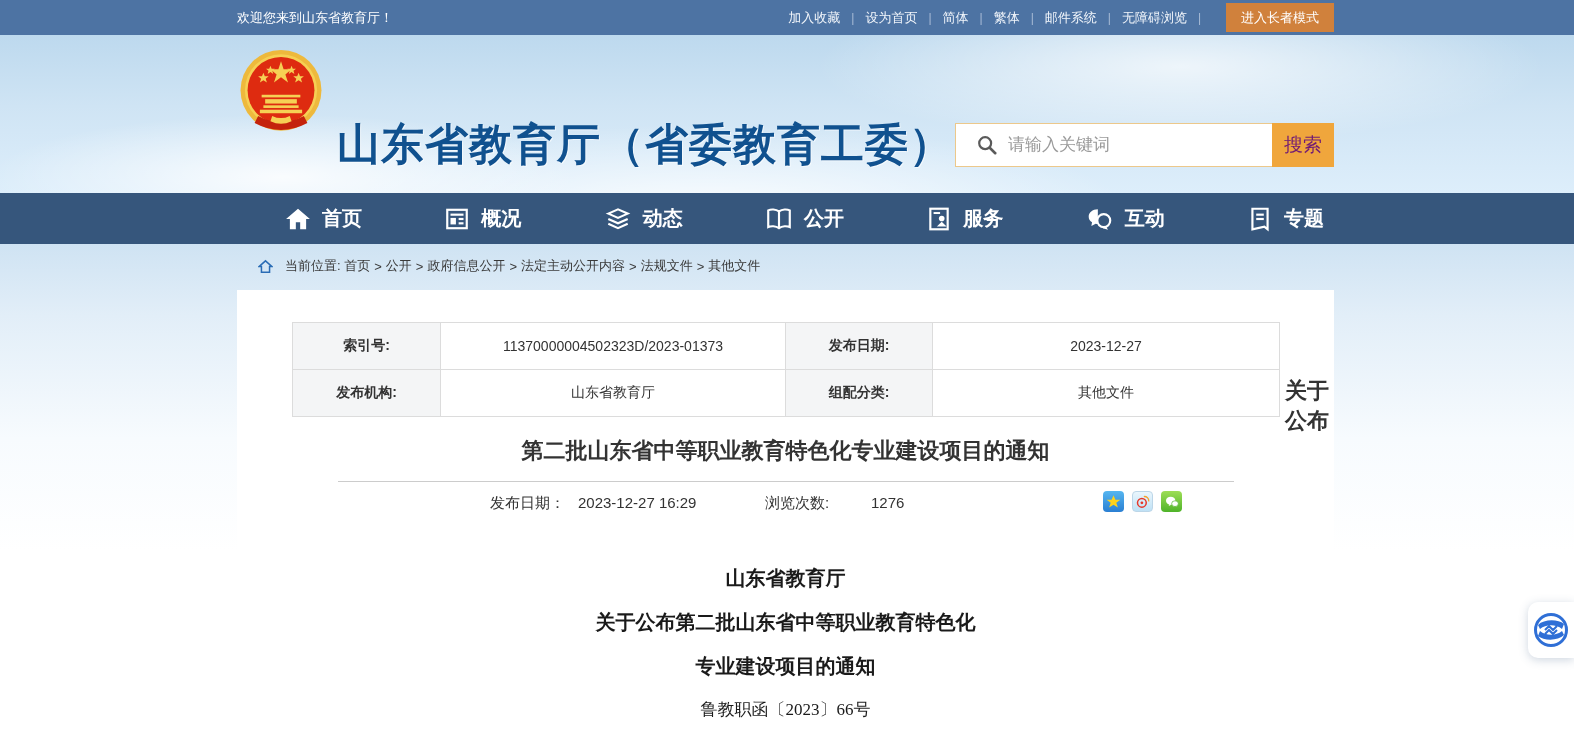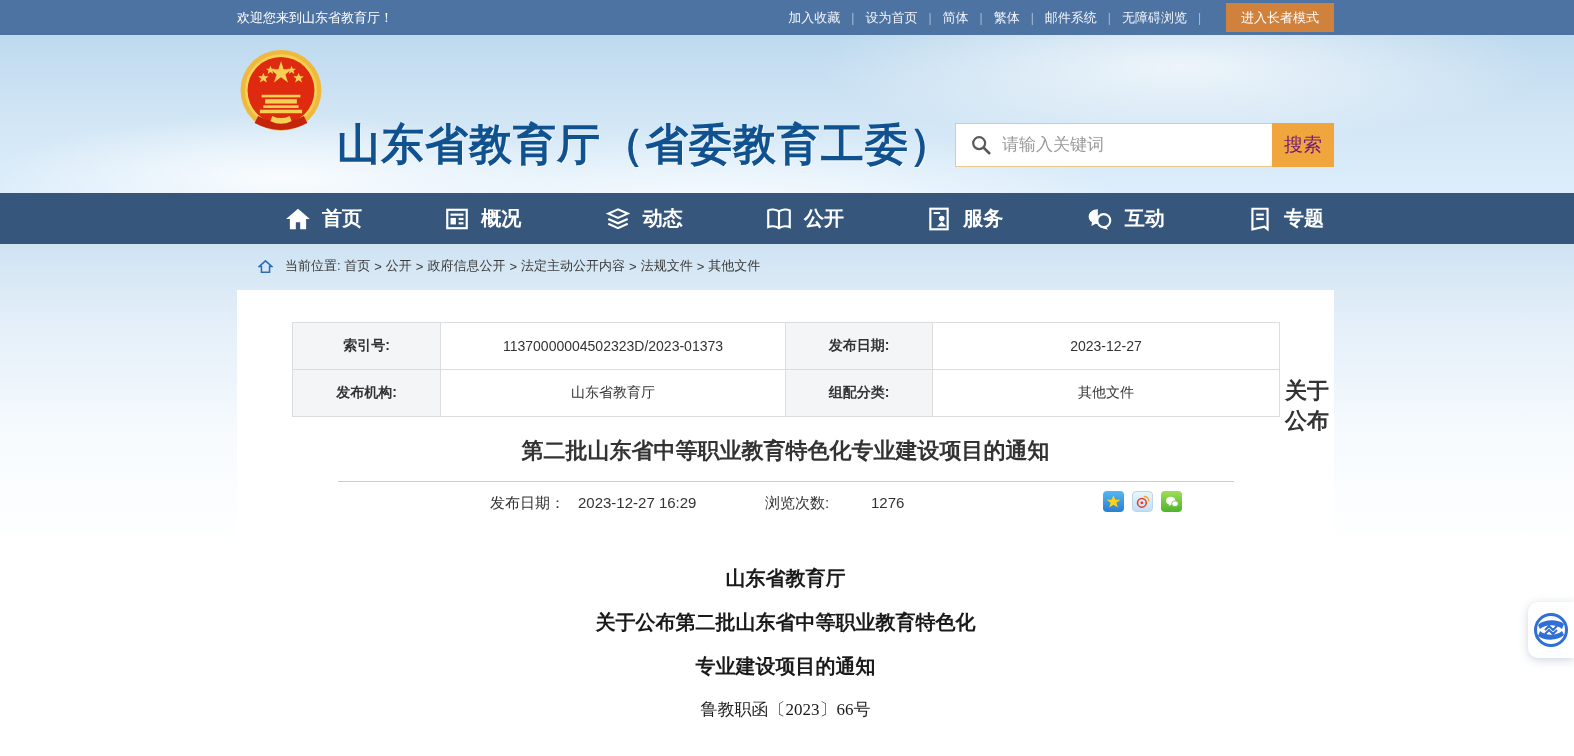--- a/index.html
+++ b/index.html
@@ -22,21 +22,21 @@
       radial-gradient(ellipse 520px 110px at 75% 20%, rgba(255,255,255,.7), rgba(255,255,255,0) 70%),
       radial-gradient(ellipse 600px 120px at 45% 110%, rgba(255,255,255,.8), rgba(255,255,255,0) 70%),
       linear-gradient(180deg,#bdd9ee 0%, #cfe4f4 45%, #ddeefb 100%);
   }
   .emblem { position:absolute; left:237px; top:13px; width:88px; height:90px; }
   .site-title { position:absolute; left:337px; top:83px; transform:translateY(-50%); top:110px;
     font-size:43px; font-weight:bold; color:#10518f; letter-spacing:1px; white-space:nowrap;
     text-shadow:1px 1px 0 rgba(255,255,255,.6); }
   .searchbox { position:absolute; left:955px; top:88px; width:379px; height:44px; display:flex;
     border:1px solid #ecc88b; background:#fff; }
-  .search-field { flex:1; display:flex; align-items:center; padding-left:14px; background:#fff; }
+  .search-field { flex:1; display:flex; align-items:center; padding-left:20px; background:#fff; }
   .search-field svg { flex:0 0 auto; }
   .search-input { border:none; outline:none; flex:1; height:40px; font-size:17px; color:#333; margin-left:10px; font-family:"Liberation Sans",sans-serif; }
   .search-input::placeholder { color:#9a9a9a; }
   .search-btn { width:62px; height:44px; margin:-1px -1px -1px 0; background:#f0a63c; color:#701a75; font-size:19px; border:none; cursor:pointer; font-family:"Liberation Sans",sans-serif; }
 
   
   .mainnav { position:absolute; top:193px; left:0; width:100%; height:51px; background:#36567c; }
   .mainnav-inner { height:51px; margin:0 250px 0 285px; display:flex; justify-content:space-between; align-items:center; }
   .nav-item { display:flex; align-items:center; gap:11px; cursor:pointer; color:#fff; }
   .nav-item .label { font-size:20px; font-weight:bold; color:#fff; }

